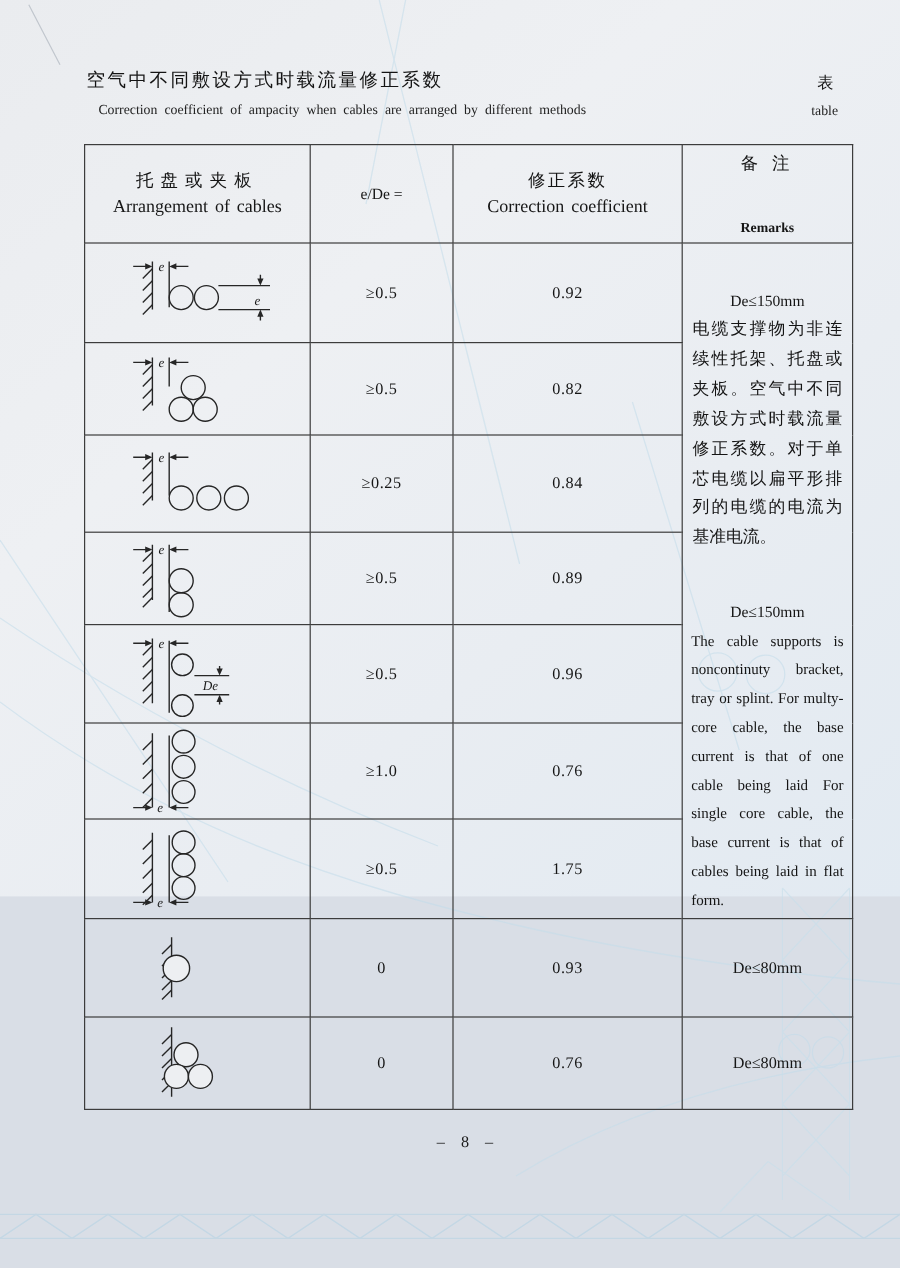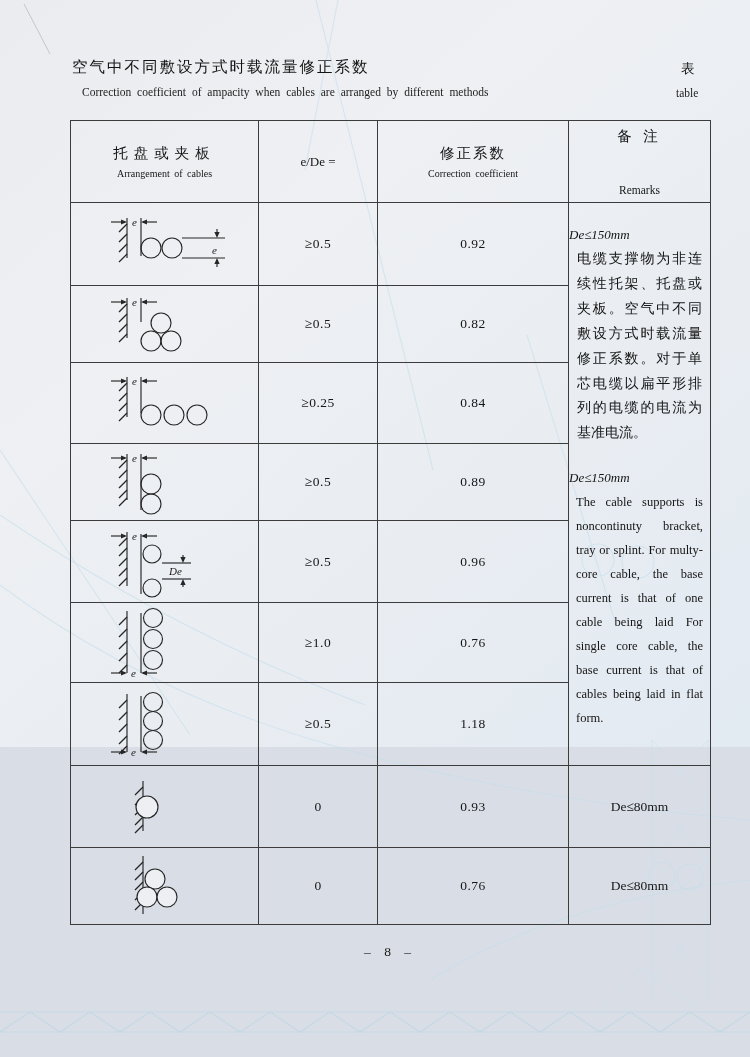--- a/index.html
+++ b/index.html
@@ -22,27 +22,27 @@
     position:absolute;left:70px;top:120px;
     border-collapse:collapse;table-layout:fixed;
     width:640px;
   }
   table.main td{
     border:1.5px solid #3c3c3c;
     padding:0;text-align:center;vertical-align:middle;
     font-size:13.5px;color:#161616;
   }
   .hdr-zh{font-size:14.5px;letter-spacing:6px;color:#141414;}
-  .hdr-en{font-size:10px;margin-top:5px;word-spacing:2px;}
+  .hdr-en{font-size:15px;margin-top:5px;word-spacing:2px;}
   .hdr-ede{font-size:13px;}
-  .hdr-remarks-en{font-size:11.5px;margin-top:38px;}
+  .hdr-remarks-en{font-size:11.5px;margin-top:38px;font-weight:bold;}
   .val{font-size:13.5px;letter-spacing:0.5px;}
 
   .remarks-cell{vertical-align:top !important;text-align:left !important;}
-  .remark-title{font-size:13px;margin:0 0 4px 0;color:#141414;font-style:italic;}
+  .remark-title{text-align:center;font-size:13px;margin:16px 0 4px 0;color:#141414;}
   .remark-zh{font-size:14px;line-height:1.78;text-align:justify;word-break:break-all;padding:0 8px;color:#141414;}
   .remark-en{font-size:12.5px;line-height:1.92;text-align:justify;padding:0 7px;color:#141414;}
   .remark-gap{height:24px;}
   .remarks-top-pad{height:24px;}
   .remark-small{font-size:13px;}
 
   .page-number{position:absolute;left:70px;top:944px;width:640px;text-align:center;
     font-size:13.5px;letter-spacing:5px;color:#1b1b1b;}
 
   svg.diag{display:block;margin:0 auto;}
@@ -318,21 +318,21 @@
                   <circle cx="68" cy="54" r="9.5"></circle>
             </g>
             <line x1="26" y1="66" x2="40" y2="66"></line>
                 <path class="ah" d="M42,66 l-6,-2.6 v5.2 z"></path>
             <text x="46" y="70">e</text>
             <line x1="72" y1="66" x2="58" y2="66"></line>
                 <path class="ah" d="M56,66 l6,-2.6 v5.2 z"></path>
           </svg>
         </td>
         <td class="val">≥0.5</td>
-        <td class="val">1.18</td>
+        <td class="val">1.75</td>
       </tr>
 
       <tr style="height:82px">
         <td>
           <svg class="diag" width="160" height="76" viewBox="0 0 160 76">
             <g>
               <line x1="58" y1="12" x2="58" y2="62"></line>
               <line x1="50" y1="26" x2="58" y2="18"></line>
                   <line x1="50" y1="36" x2="58" y2="28"></line>
               <line x1="50" y1="46" x2="58" y2="38"></line>

